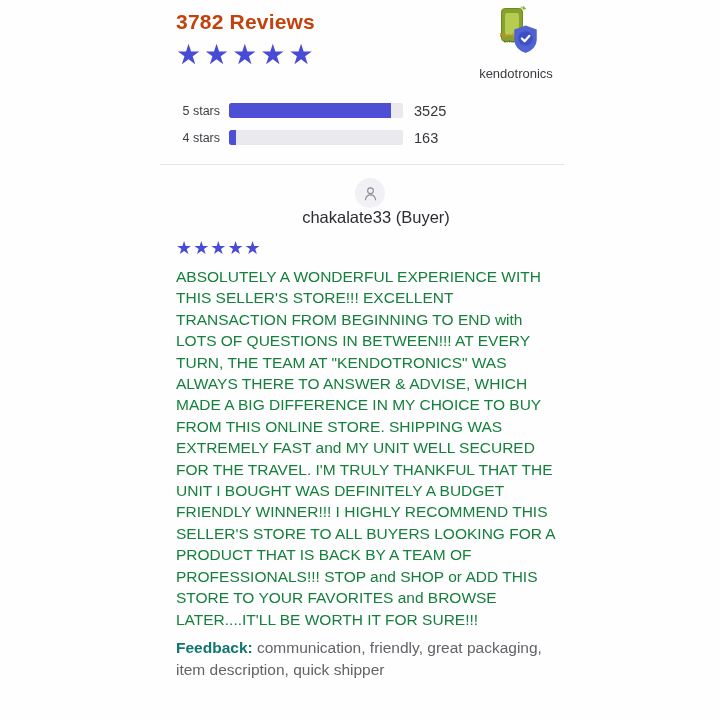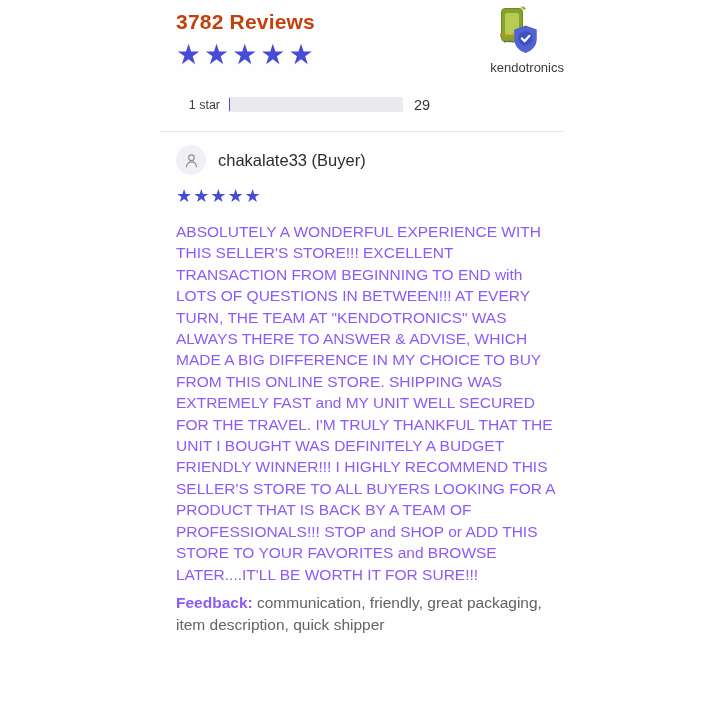--- a/index.html
+++ b/index.html
@@ -18,43 +18,43 @@
   .phone-logo { position: absolute; left: 8px; top: 2px; width: 22px; height: 34px;
     background: #87a22c; border-radius: 4px; border: 1px solid #6f8b1f; }
   .phone-screen { position: absolute; left: 3px; top: 4px; right: 3px; bottom: 6px;
     background: #b5cb52; border-radius: 2px; }
   .phone-leaf { position: absolute; right: -5px; top: -6px; font-size: 9px; color: #7fae2a; }
   .logo-text { position: absolute; left: -6px; top: 26px; width: 52px; font-size: 6px;
     color: #d98f2b; font-weight: 700; text-align: center; letter-spacing: 0.2px; }
   .logo-subtext { position: absolute; left: -6px; top: 33px; width: 52px; font-size: 4px;
     color: #55603a; text-align: center; }
   .shield { position: absolute; right: 0; top: 18px; width: 27px; height: 30px; }
-  .seller-name { font-size: 13px; color: #3a3b40; margin-top: 6px; text-align: right; }
+  .seller-name { font-size: 13px; color: #3a3b40; margin-top: 12px; }
 
   
   .ratings { margin-top: 22px; }
   .rating-row { display: flex; align-items: center; margin-bottom: 12px; height: 15px; }
   .rating-label { width: 44px; text-align: right; font-size: 12.5px; color: #3d3e44; flex: none; }
   .bar-track { width: 174px; height: 15px; background: #e9e9ee; border-radius: 2px;
     margin-left: 9px; flex: none; overflow: hidden; }
   .bar-fill { height: 100%; background: #4d50d4; border-radius: 2px 0 0 2px; }
   .rating-count { font-size: 14.5px; color: #36373c; margin-left: 11px; }
 
   .divider { border: none; border-top: 1px solid #e6e6e9; margin: 19px 0 0 -16px; width: 404px; }
 
   
   .review { margin-top: 13px; }
-  .review-head { display: flex; align-items: center; }
+  .review-head { display: flex; align-items: center; flex-direction: column; }
   .avatar { width: 30px; height: 30px; border-radius: 50%; background: #f1f1f5;
     display: flex; align-items: center; justify-content: center; flex: none; }
   .review-author { font-size: 16.5px; color: #2c2d32; margin-left: 12px; }
   .small-stars { font-size: 18px; line-height: 1; color: #474bd5; letter-spacing: 1px; margin-top: 12px; }
-  .review-body { margin-top: 16px; width: 380px; font-size: 15.5px; line-height: 21.4px; color: #8b5cf6; }
+  .review-body { margin-top: 9px; width: 380px; font-size: 15.5px; line-height: 21.4px; color: #15803d; }
   .review-feedback { margin-top: 7px; width: 390px; font-size: 15.5px; line-height: 22px; color: #626368; }
-  .feedback-label { font-weight: 700; color: #8b5cf6; }
+  .feedback-label { font-weight: 700; color: #0f766e; }
 </style>
 </head>
 <body>
 
 <div class="content">
 
   <div class="header-row">
     <div>
       <div class="page-title">3782 Reviews</div>
       <div class="big-stars">★★★★★</div>
@@ -75,25 +75,32 @@
             <path d="M8.8 12.6 L11.2 15 L15.5 10.2" stroke="#ffffff" stroke-width="2" fill="none" stroke-linecap="round" stroke-linejoin="round"></path>
           </svg>
         </div>
       </div>
       <div class="seller-name">kendotronics</div>
     </div>
   </div>
 
   <div class="ratings">
     <div class="rating-row">
-      <span class="rating-label">1 star</span>
+      <span class="rating-label">5 stars</span>
       <div class="bar-track">
-          <div class="bar-fill" style="width: 0.8%;"></div>
+          <div class="bar-fill" style="width: 93.2%;"></div>
         </div>
-      <span class="rating-count">29</span>
+      <span class="rating-count">3525</span>
+    </div>
+    <div class="rating-row">
+      <span class="rating-label">4 stars</span>
+      <div class="bar-track">
+          <div class="bar-fill" style="width: 4.3%;"></div>
+        </div>
+      <span class="rating-count">163</span>
     </div>
   </div>
 
   <hr class="divider">
 
   <div class="review">
     <div class="review-head">
       <div class="avatar">
         <svg viewBox="0 0 24 24" width="19" height="19">
           <circle cx="12" cy="8.5" r="3.6" fill="none" stroke="#8b8c92" stroke-width="1.4"></circle>

